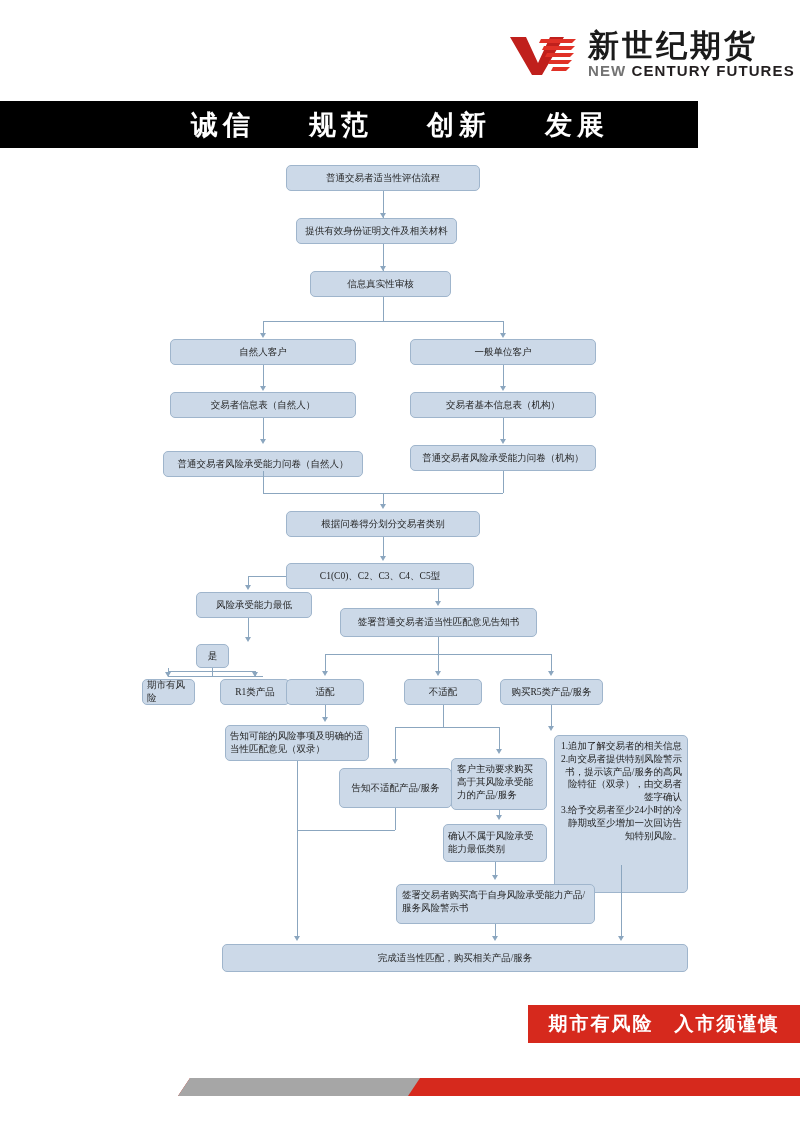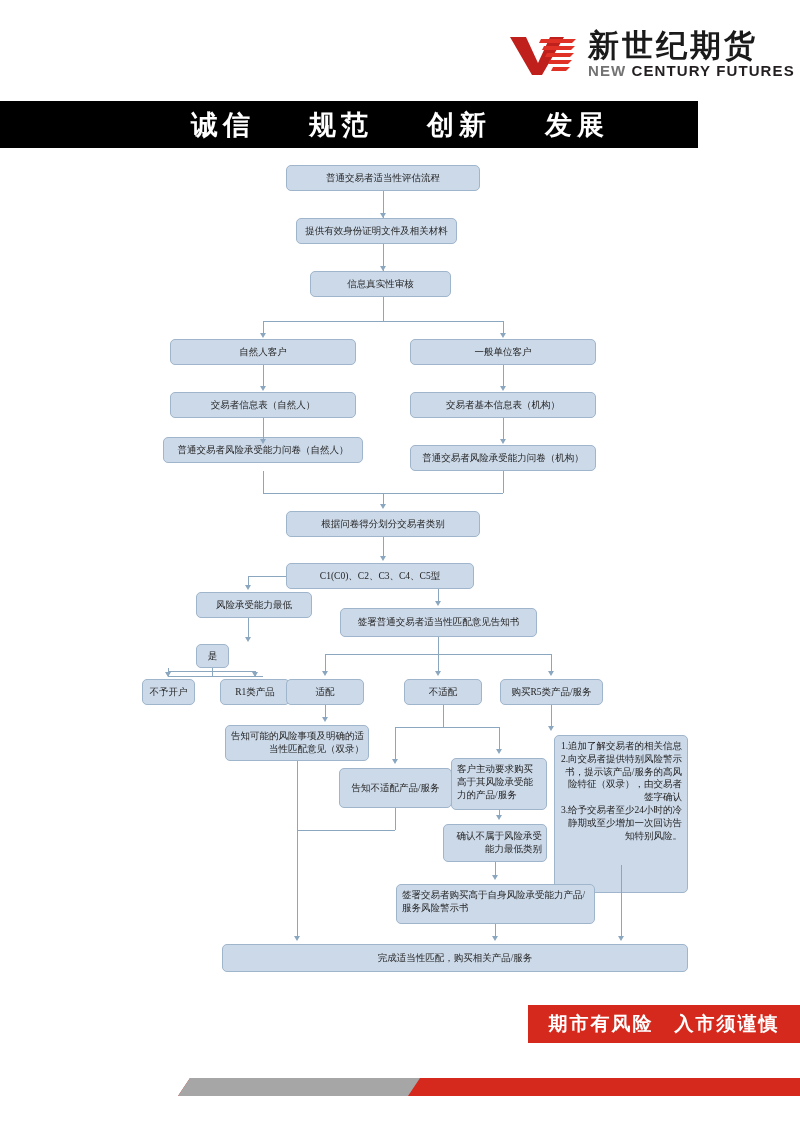--- a/index.html
+++ b/index.html
@@ -26,21 +26,21 @@
     display:flex;align-items:center;justify-content:center;gap:54px;
     color:#ffffff;font-family:"Liberation Serif",serif;font-weight:bold;
     font-size:27px;letter-spacing:5px;}
 
   
   #flow{position:absolute;left:0;top:155px;width:800px;height:840px;}
   .node{
     position:absolute;box-sizing:border-box;
     background:#ccd9e8;border:1px solid #9fb5cc;border-radius:5px;
     display:flex;align-items:center;justify-content:center;
-    text-align:right;color:#1f1f1f;
+    text-align:left;color:#1f1f1f;
     font-family:"Liberation Serif","DejaVu Serif",serif;
     font-size:9.5px;line-height:1.35;padding:2px 4px;
   }
   .node.lead{justify-content:flex-start;text-align:left;padding:4px 5px;
     align-items:flex-start;}
   .ln{position:absolute;background:#8ba6bf;}
   .lnv{width:1px;}
   .lnh{height:1px;}
   .arw{position:absolute;width:0;height:0;
     border-left:3.5px solid transparent;border-right:3.5px solid transparent;
@@ -82,28 +82,28 @@
 </div>
 
 <div id="flow">
     <div class="node" style="left: 286px; top: 10px; width: 194px; height: 26px;">普通交易者适当性评估流程</div>
     <div class="node" style="left: 296px; top: 63px; width: 161px; height: 26px;">提供有效身份证明文件及相关材料</div>
     <div class="node" style="left: 310px; top: 116px; width: 141px; height: 26px;">信息真实性审核</div>
     <div class="node" style="left: 170px; top: 184px; width: 186px; height: 26px;">自然人客户</div>
     <div class="node" style="left: 410px; top: 184px; width: 186px; height: 26px;">一般单位客户</div>
     <div class="node" style="left: 170px; top: 237px; width: 186px; height: 26px;">交易者信息表（自然人）</div>
     <div class="node" style="left: 410px; top: 237px; width: 186px; height: 26px;">交易者基本信息表（机构）</div>
-    <div class="node" style="left: 163px; top: 282px; width: 200px; height: 26px;">普通交易者风险承受能力问卷（自然人）</div>
+    <div class="node" style="left: 163px; top: 296px; width: 200px; height: 26px;">普通交易者风险承受能力问卷（自然人）</div>
     <div class="node" style="left: 410px; top: 290px; width: 186px; height: 26px;">普通交易者风险承受能力问卷（机构）</div>
     <div class="node" style="left: 286px; top: 356px; width: 194px; height: 26px;">根据问卷得分划分交易者类别</div>
     <div class="node" style="left: 286px; top: 408px; width: 188px; height: 26px;">C1(C0)、C2、C3、C4、C5型</div>
     <div class="node" style="left: 196px; top: 437px; width: 116px; height: 26px;">风险承受能力最低</div>
     <div class="node" style="left: 340px; top: 453px; width: 197px; height: 29px;">签署普通交易者适当性匹配意见告知书</div>
     <div class="node" style="left: 196px; top: 489px; width: 33px; height: 24px;">是</div>
-    <div class="node" style="left: 142px; top: 524px; width: 53px; height: 26px;">不予开户</div>
+    <div class="node" style="left: 142px; top: 524px; width: 53px; height: 26px;">期市有风险</div>
     <div class="node" style="left: 220px; top: 524px; width: 70px; height: 26px;">R1类产品</div>
     <div class="node" style="left: 286px; top: 524px; width: 78px; height: 26px;">适配</div>
     <div class="node" style="left: 404px; top: 524px; width: 78px; height: 26px;">不适配</div>
     <div class="node" style="left: 500px; top: 524px; width: 103px; height: 26px;">购买R5类产品/服务</div>
     <div class="node" style="left: 225px; top: 570px; width: 144px; height: 36px;">告知可能的风险事项及明确的适当性匹配意见（双录）</div>
     <div class="node" style="left: 339px; top: 613px; width: 113px; height: 40px;">告知不适配产品/服务</div>
     <div class="node lead" style="left: 451px; top: 603px; width: 96px; height: 52px;">客户主动要求购买高于其风险承受能力的产品/服务</div>
     <div class="node lead" style="left: 554px; top: 580px; width: 134px; height: 158px; white-space: pre-line; text-align: right;">1.追加了解交易者的相关信息
 2.向交易者提供特别风险警示书，提示该产品/服务的高风险特征（双录），由交易者签字确认
 3.给予交易者至少24小时的冷静期或至少增加一次回访告知特别风险。</div>

